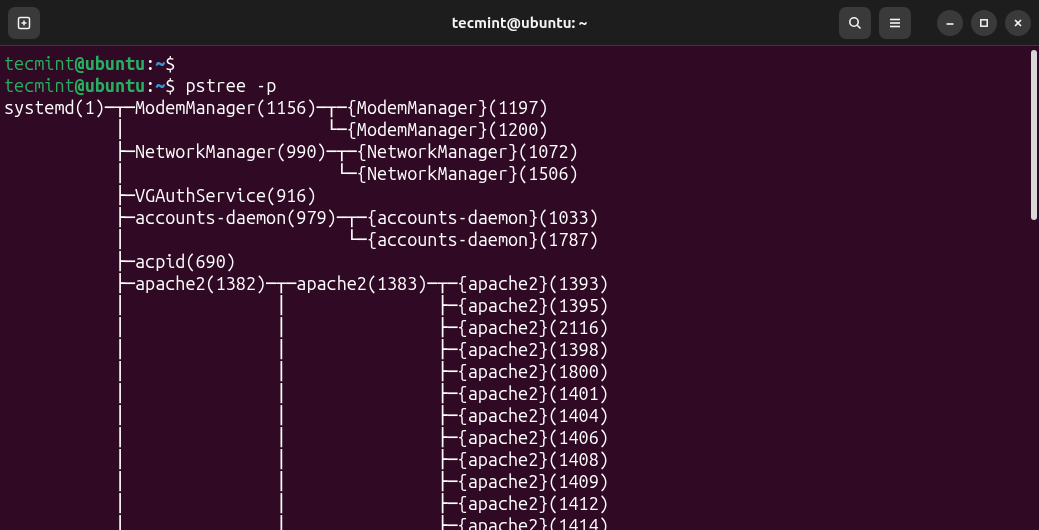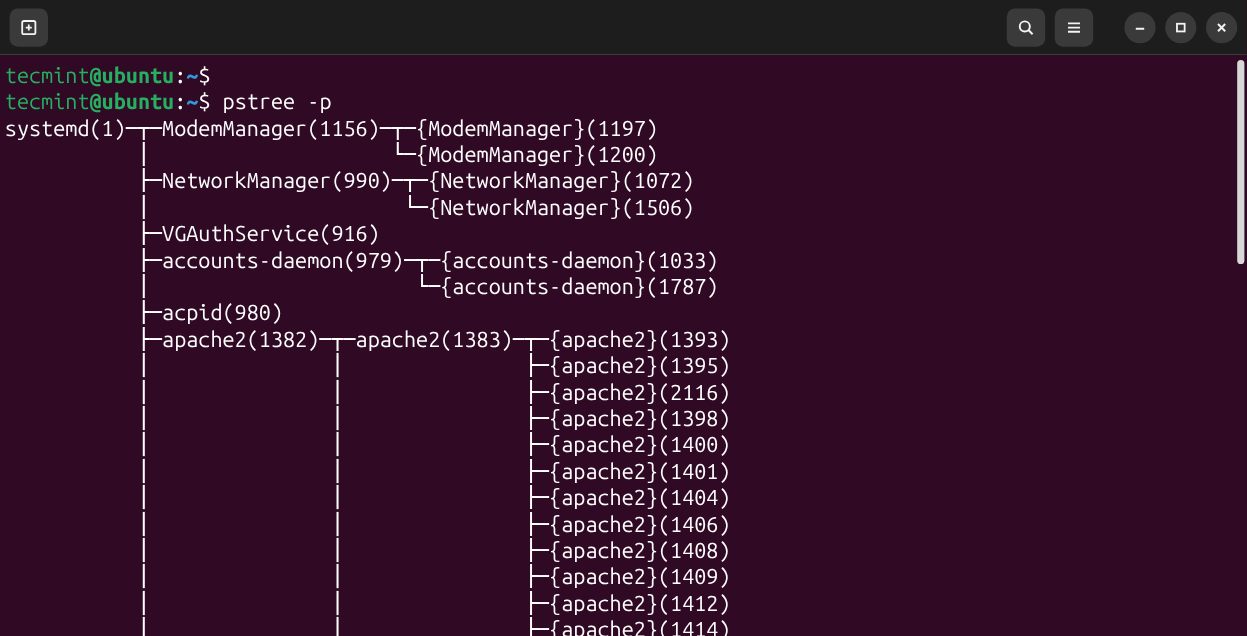--- a/index.html
+++ b/index.html
@@ -113,20 +113,21 @@
   <div class="tb-left">
     <div class="tb-btn">
       <svg viewBox="0 0 16 16">
         <rect x="2.5" y="2.5" width="11" height="11" rx="1.5" stroke-width="1.5"></rect>
         <line x1="8" y1="5.5" x2="8" y2="10.5" stroke-width="1.5"></line>
         <line x1="5.5" y1="8" x2="10.5" y2="8" stroke-width="1.5"></line>
       </svg>
     </div>
   </div>
 
+  <div class="tb-title">tecmint@ubuntu: ~</div>
 
   <div class="tb-right" style="margin-left:auto">
     <div class="tb-btn">
       <svg viewBox="0 0 16 16">
         <circle cx="7" cy="7" r="4.2" stroke-width="1.6"></circle>
         <line x1="10.2" y1="10.2" x2="13.5" y2="13.5" stroke-width="1.6"></line>
       </svg>
     </div>
     <div class="tb-btn">
       <svg viewBox="0 0 16 16">
@@ -158,26 +159,26 @@
 <div class="terminal">
   <div class="pre"><span><span class="user">tecmint</span><span class="at">@</span><span class="host">ubuntu</span><span class="colon">:</span><span class="path">~</span><span class="dollar">$</span> <span class="cmd"></span></span>
 <span><span class="user">tecmint</span><span class="at">@</span><span class="host">ubuntu</span><span class="colon">:</span><span class="path">~</span><span class="dollar">$</span> <span class="cmd">pstree -p</span></span>
 <span class="out">systemd(1)─┬─ModemManager(1156)─┬─{ModemManager}(1197)</span>
 <span class="out">           │                    └─{ModemManager}(1200)</span>
 <span class="out">           ├─NetworkManager(990)─┬─{NetworkManager}(1072)</span>
 <span class="out">           │                     └─{NetworkManager}(1506)</span>
 <span class="out">           ├─VGAuthService(916)</span>
 <span class="out">           ├─accounts-daemon(979)─┬─{accounts-daemon}(1033)</span>
 <span class="out">           │                      └─{accounts-daemon}(1787)</span>
-<span class="out">           ├─acpid(980)</span>
+<span class="out">           ├─acpid(690)</span>
 <span class="out">           ├─apache2(1382)─┬─apache2(1383)─┬─{apache2}(1393)</span>
 <span class="out">           │               │               ├─{apache2}(1395)</span>
 <span class="out">           │               │               ├─{apache2}(2116)</span>
 <span class="out">           │               │               ├─{apache2}(1398)</span>
-<span class="out">           │               │               ├─{apache2}(1400)</span>
+<span class="out">           │               │               ├─{apache2}(1800)</span>
 <span class="out">           │               │               ├─{apache2}(1401)</span>
 <span class="out">           │               │               ├─{apache2}(1404)</span>
 <span class="out">           │               │               ├─{apache2}(1406)</span>
 <span class="out">           │               │               ├─{apache2}(1408)</span>
 <span class="out">           │               │               ├─{apache2}(1409)</span>
 <span class="out">           │               │               ├─{apache2}(1412)</span>
 <span class="out">           │               │               ├─{apache2}(1414)</span></div>
 
   <div class="scrollbar-track">
     <div class="scrollbar-thumb"></div>

